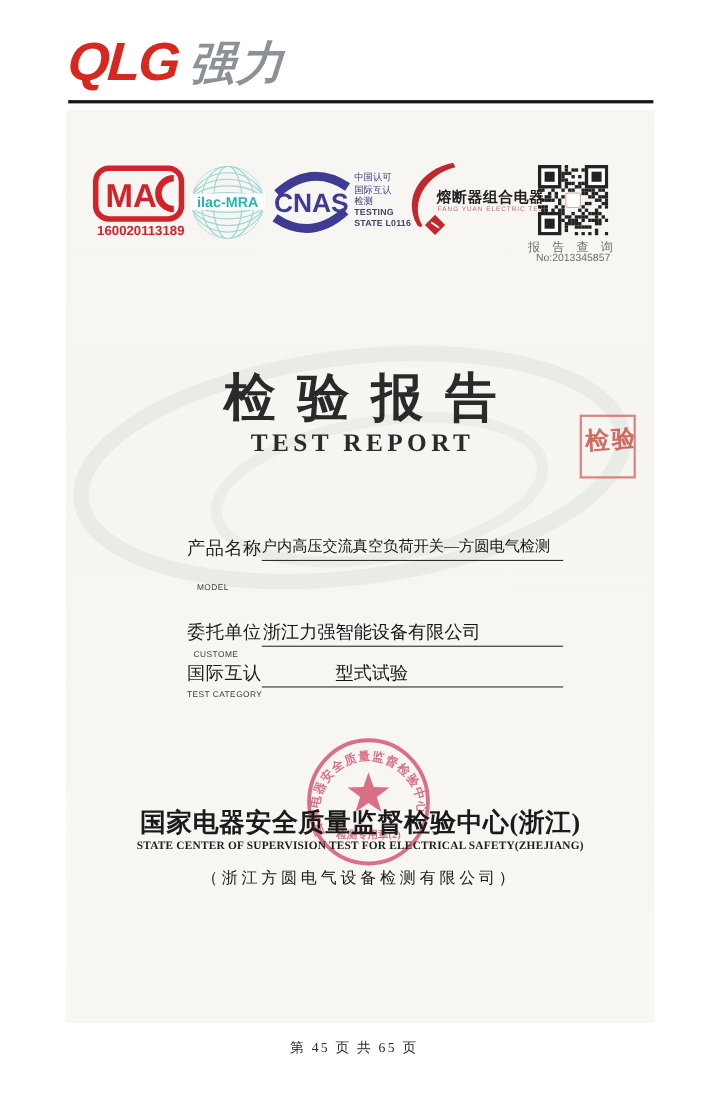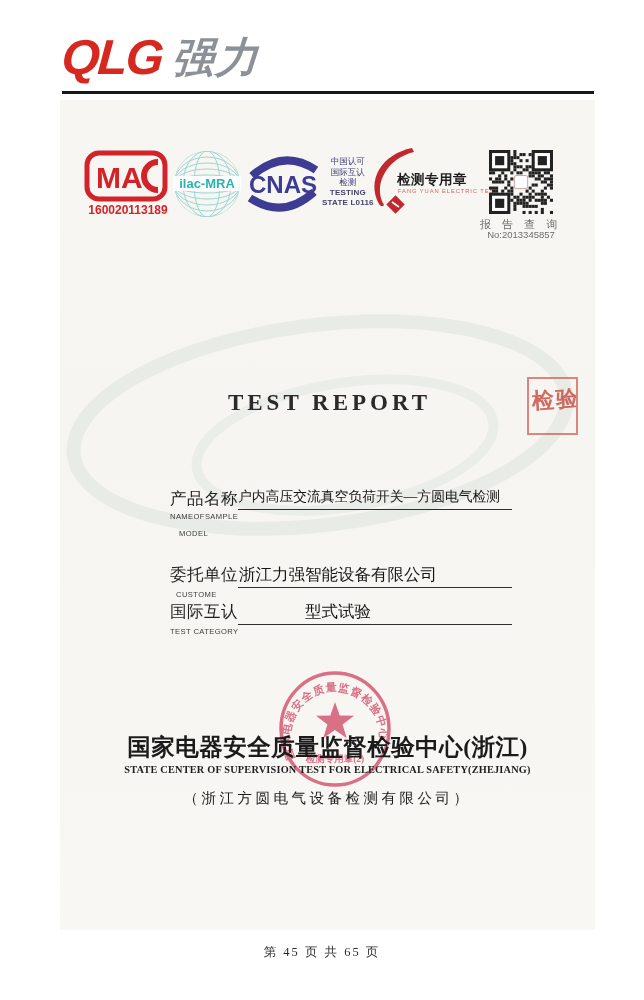--- a/index.html
+++ b/index.html
@@ -12,21 +12,21 @@
   .brand .latin{font-size:49px;line-height:46px;letter-spacing:-2px;}
   .brand .cn{font-size:42px;line-height:44px;margin-left:10px;letter-spacing:2px;}
   .rule{position:absolute;left:62px;top:91px;width:532px;height:3px;background:#171717;}
   .scan{position:absolute;left:60px;top:100px;width:535px;height:830px;
         background:linear-gradient(180deg,#f7f6f2 0%,#f6f5f1 40%,#f8f7f4 100%);}
   
   .cert{position:absolute;}
   .cma-num{position:absolute;left:80px;top:203px;width:96px;text-align:center;
            font-family:"Liberation Sans",sans-serif;font-weight:bold;font-size:12px;color:#d2232a;}
   .cnas-txt{position:absolute;left:322px;top:156px;font-family:"Liberation Sans",sans-serif;
-            font-size:8.5px;line-height:10.5px;color:#3d3b7a;text-align:center;}
+            font-size:8.5px;line-height:10.5px;color:#3d3b7a;}
   .cnas-txt .en{font-weight:bold;color:#44446a;font-size:8px;letter-spacing:.2px;}
   .fy-name{position:absolute;left:397px;top:171px;font-size:13.5px;font-weight:bold;color:#1e1e1e;
            letter-spacing:.5px;font-family:"Liberation Serif",serif;}
   .fy-sub{position:absolute;left:398px;top:188px;font-size:5.8px;color:#c96a66;
           font-family:"Liberation Sans",sans-serif;letter-spacing:.9px;}
   .qr{position:absolute;left:489px;top:150px;width:64px;height:64px;}
   .qr-cap{position:absolute;left:480px;top:217px;width:82px;text-align:left;font-size:11px;
           color:#6d6d6d;letter-spacing:4px;font-family:"Liberation Sans",sans-serif;}
   .qr-no{position:absolute;left:480px;top:229px;width:82px;text-align:center;font-size:9.5px;
          color:#6d6d6d;font-family:"Liberation Sans",sans-serif;}
@@ -119,21 +119,21 @@
     <div>检测</div>
     <div class="en">TESTING</div>
     <div class="en">STATE L0116</div>
   </div>
 
   <svg class="cert" style="left:366px;top:146px" width="58" height="74" viewBox="0 0 58 74">
     <path d="M46,2 C16,8 0,34 13,58 C14,60 17,61 18,59 C6,38 22,12 48,6 Z" fill="#c2272d"></path>
     <rect x="23" y="52" width="13" height="13" transform="rotate(45 29.5 58.5)" fill="#c2272d"></rect>
     <path d="M26,56 L33,61" stroke="#ffffff" stroke-width="1.6"></path>
   </svg>
-  <div class="fy-name">检测专用章</div>
+  <div class="fy-name">熔断器组合电器</div>
   <div class="fy-sub">FANG YUAN ELECTRIC TEST</div>
 
   <div class="qr" id="qrbox"><svg width="64" height="64" viewBox="0 0 63 63">
         <rect x="24" y="0" width="3" height="3" fill="#222"></rect>
         <rect x="24" y="3" width="3" height="3" fill="#222"></rect>
         <rect x="30" y="3" width="3" height="3" fill="#222"></rect>
         <rect x="33" y="3" width="3" height="3" fill="#222"></rect>
         <rect x="39" y="3" width="3" height="3" fill="#222"></rect>
         <rect x="21" y="6" width="3" height="3" fill="#222"></rect>
         <rect x="24" y="6" width="3" height="3" fill="#222"></rect>
@@ -261,32 +261,32 @@
         <rect x="45" y="3" width="15" height="15" fill="#fff"></rect>
         <rect x="48" y="6" width="9" height="9" fill="#222"></rect>
         <rect x="0" y="42" width="21" height="21" fill="#222"></rect>
         <rect x="3" y="45" width="15" height="15" fill="#fff"></rect>
         <rect x="6" y="48" width="9" height="9" fill="#222"></rect>
         <rect x="25" y="25" width="13" height="13" fill="#fff" stroke="#d8a7a7" stroke-width="1" rx="2"></rect>
       </svg></div>
   <div class="qr-cap">报 告 查 询</div>
   <div class="qr-no">No:2013345857</div>
 
+  <div class="title-cn">检验报告</div>
   <div class="title-en">TEST REPORT</div>
   <div class="title-seal">
     <span>检验报</span>
   </div>
 
   <div class="form">
     <div class="frow" style="top:0">
       <div class="line1">
         <span class="flabel">产品名称</span>
         <span class="fval left">户内高压交流真空负荷开关—方圆电气检测</span>
       </div>
-      <div class="fsub">NAMEOFSAMPLE</div>
     </div>
     <div class="frow" style="top:39px">
       <div class="fsub" style="padding-left:9px">MODEL</div>
     </div>
     <div class="frow" style="top:76px">
       <div class="line1">
         <span class="flabel">委托单位</span>
         <span class="fval bias">浙江力强智能设备有限公司</span>
       </div>
       <div class="fsub" style="padding-left:6px">CUSTOME</div>

